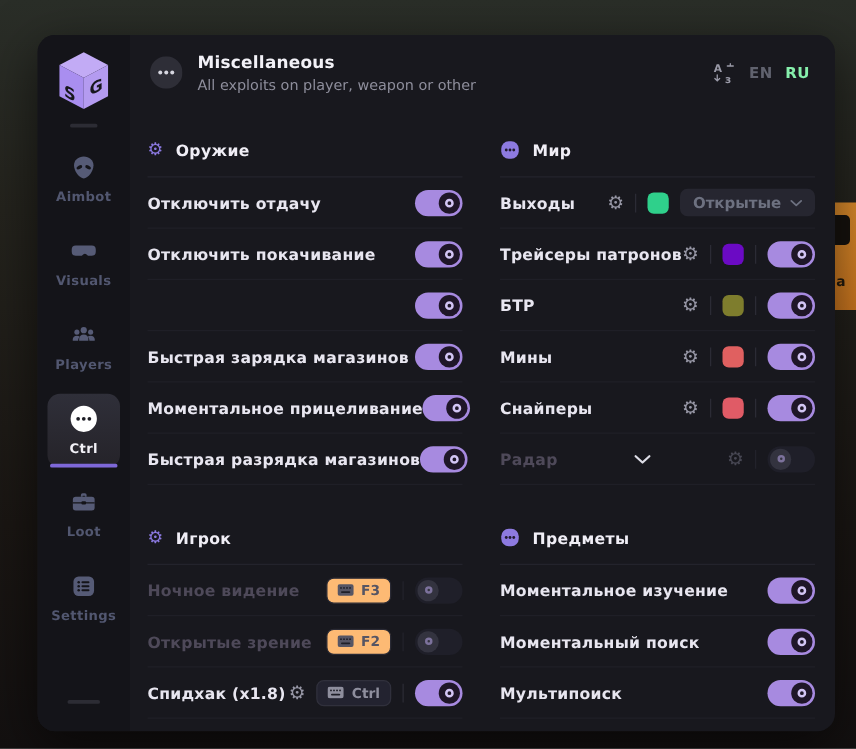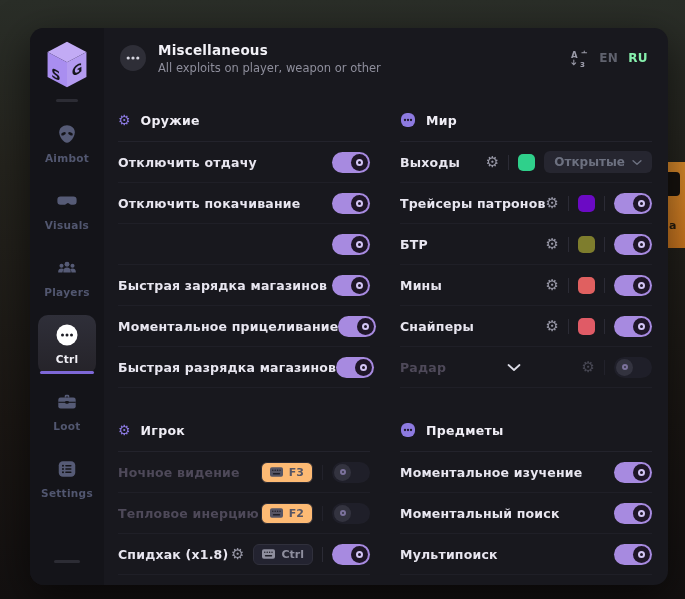--- a/index.html
+++ b/index.html
@@ -297,21 +297,21 @@
                   </span>
                   <span class="sep"></span>
                   <div class="toggle off">
                     <div class="knob">
                       <div class="dot"></div>
                     </div>
                   </div>
                 </div>
               </div>
               <div class="row dim">
-                <span class="row-label">Тепловое инерцию</span>
+                <span class="row-label">Открытые зрение</span>
                 <div class="row-mid"></div>
                 <div class="controls">
                   <span class="badge">
                     <span class="kbd-ic">
                       <svg width="13" height="10" viewBox="0 0 14 10">
                         <rect width="14" height="10" rx="2" fill="currentColor"></rect>
                         <circle cx="3" cy="3.2" r="0.8" fill="#1f1f28"></circle>
                         <circle cx="5.6" cy="3.2" r="0.8" fill="#1f1f28"></circle>
                         <circle cx="8.2" cy="3.2" r="0.8" fill="#1f1f28"></circle>
                         <circle cx="10.8" cy="3.2" r="0.8" fill="#1f1f28"></circle>

